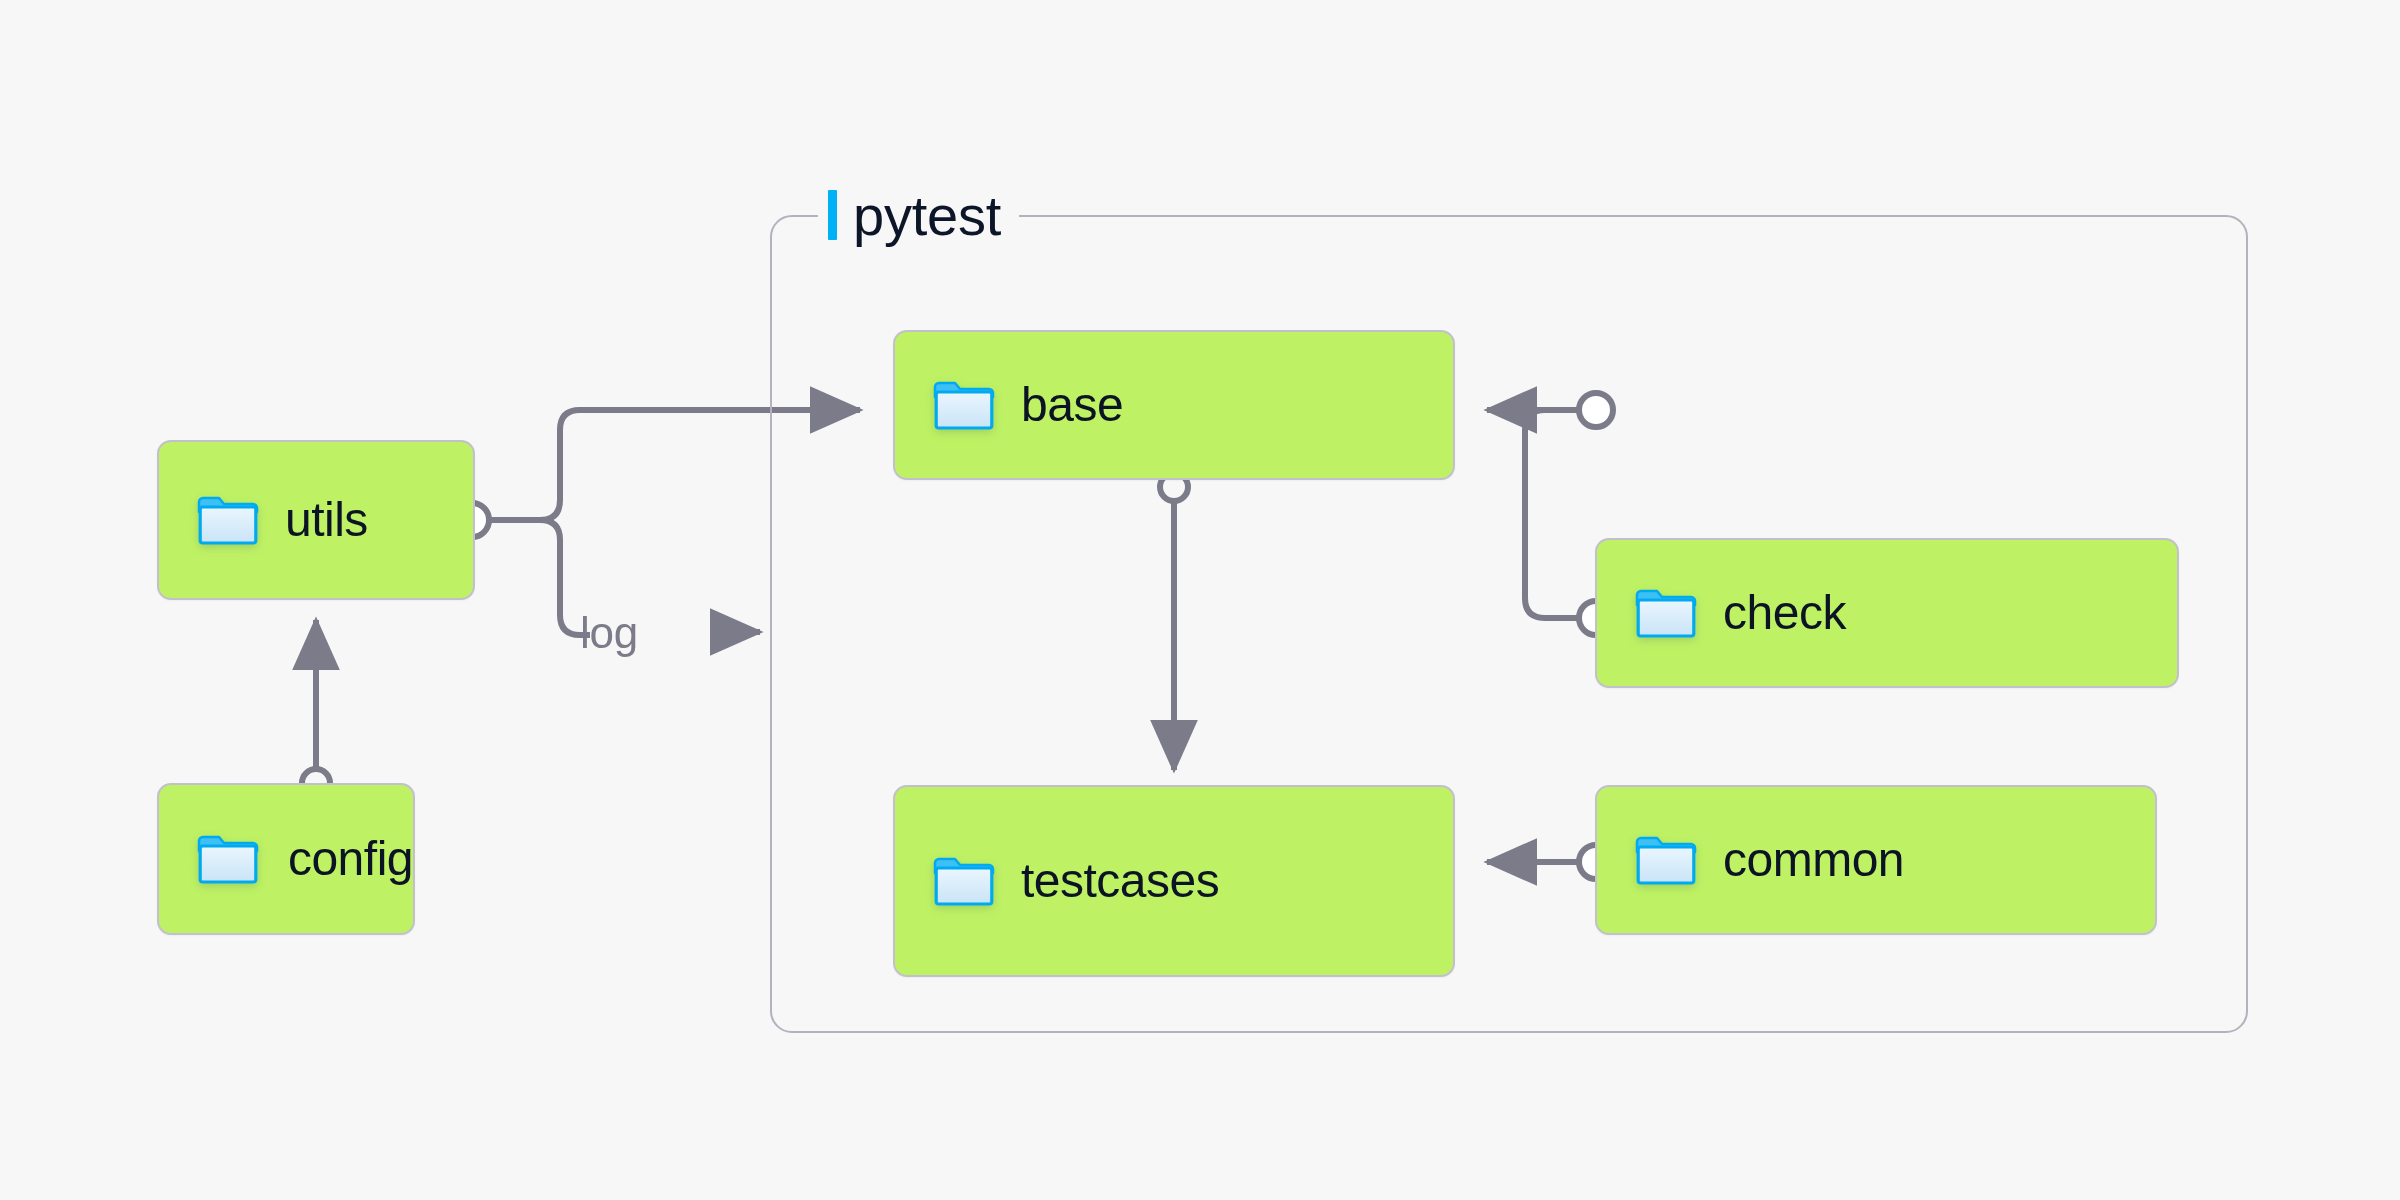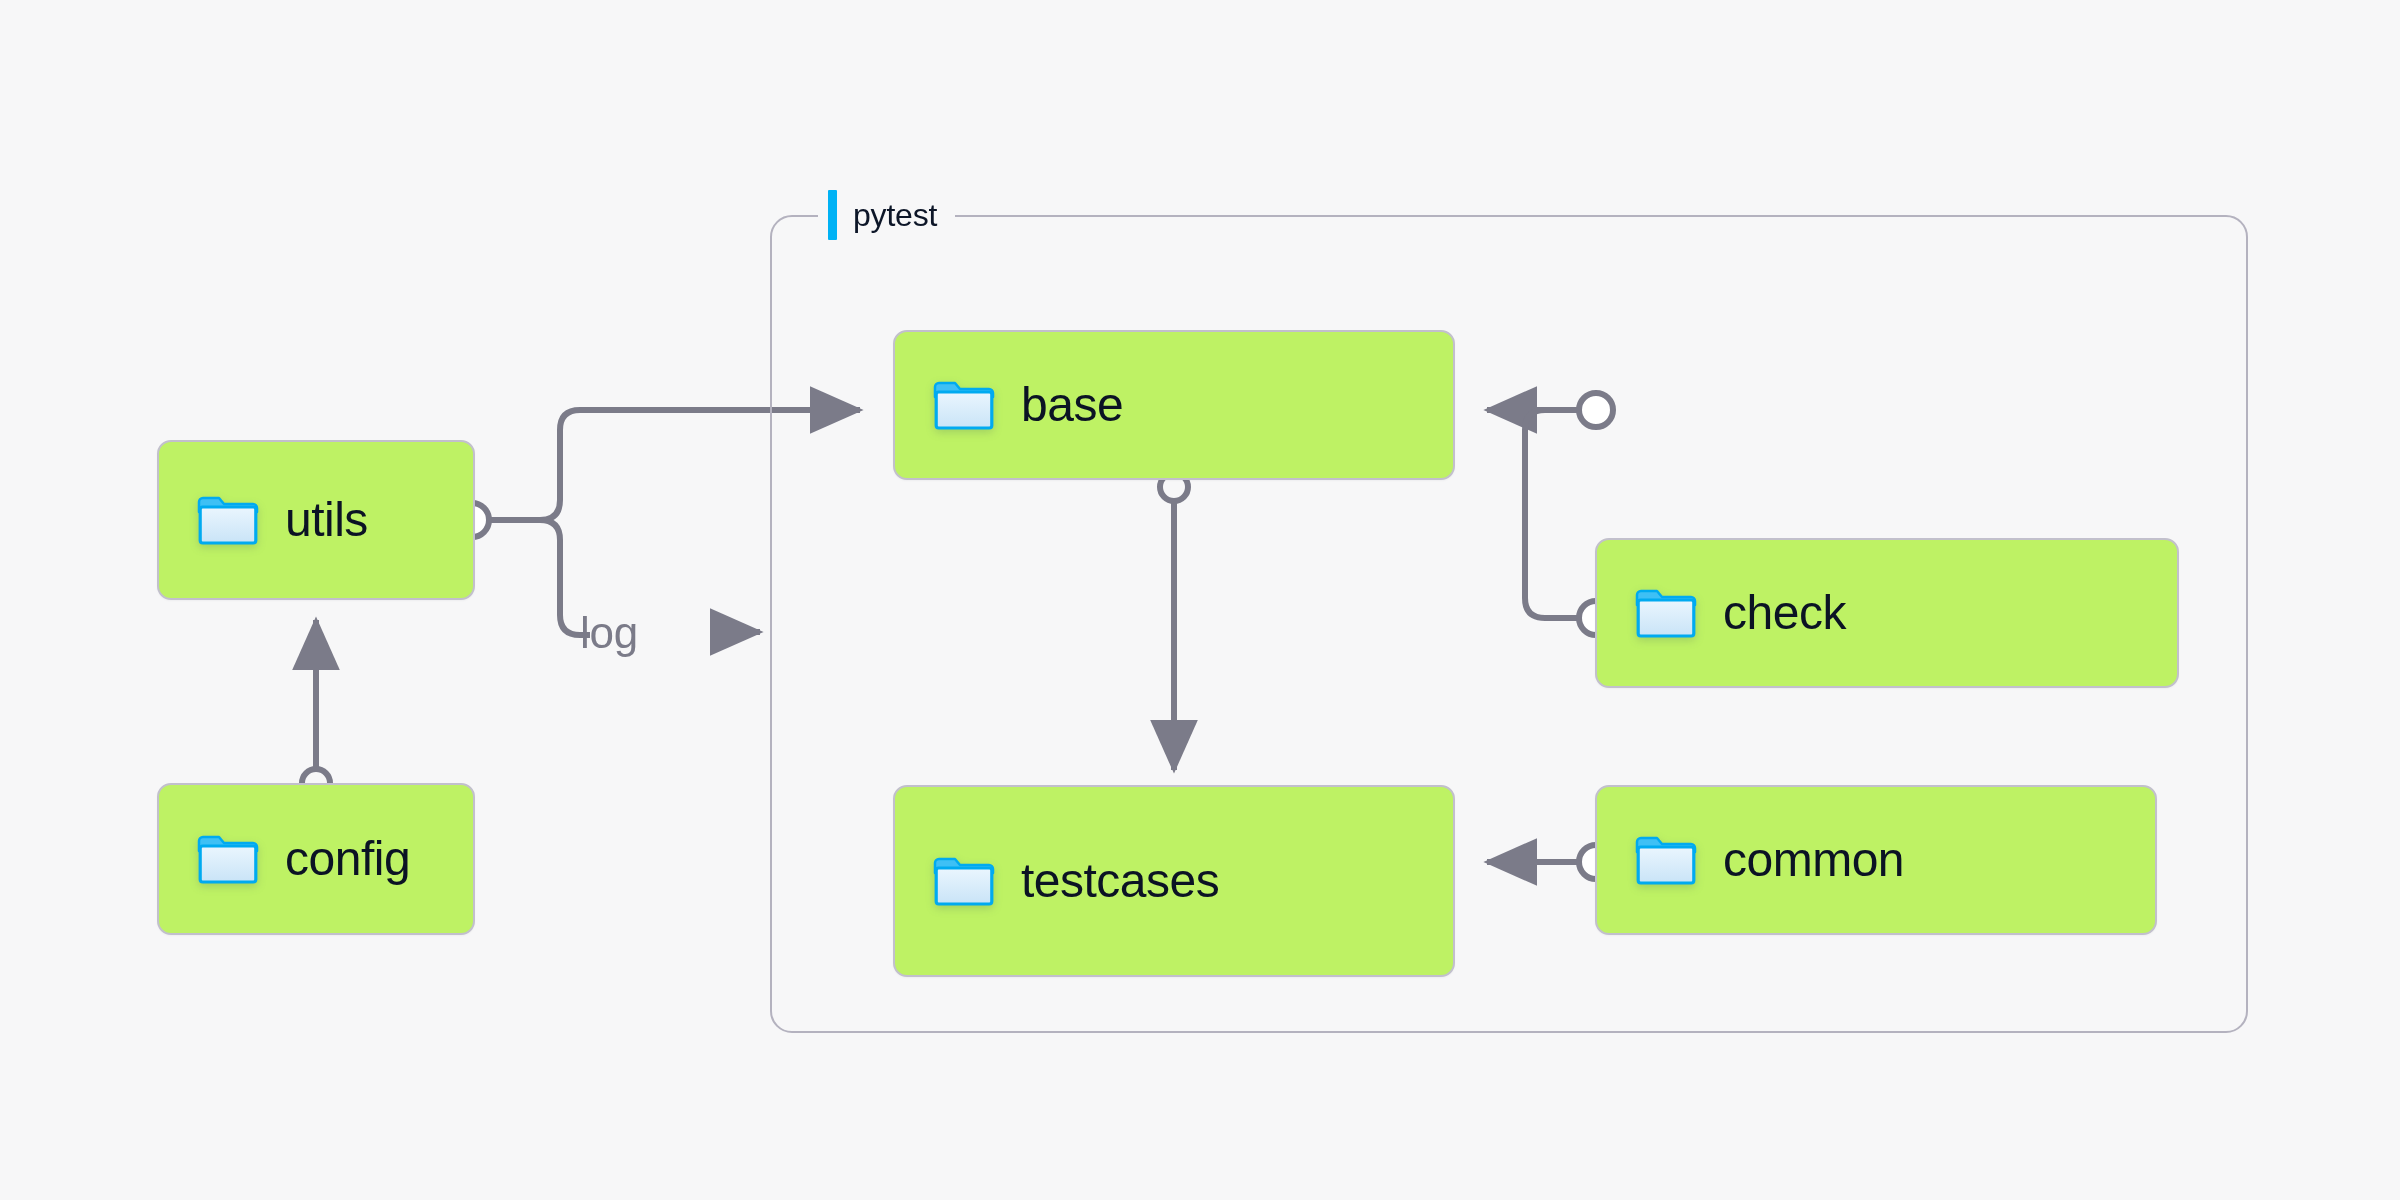--- a/index.html
+++ b/index.html
@@ -39,21 +39,21 @@
     height: 58px;
   }
   .group-label-bar {
     width: 9px;
     height: 50px;
     background: #00b2f5;
     border-radius: 1px;
     flex: none;
   }
   .group-label-text {
-    font-size: 32px;
+    font-size: 56px;
     color: #0d1628;
     letter-spacing: -0.2px;
     white-space: nowrap;
     text-align: right;
   }
   .node {
     position: absolute;
     box-sizing: border-box;
     background: #bef264;
     border: 2px solid #c2c0cc;
@@ -146,21 +146,21 @@
   </div>
 
   <div class="node" style="left: 157px; top: 440px; width: 318px; height: 160px;">
     <span class="folder-icon"><svg viewBox="0 0 62 52" xmlns="http://www.w3.org/2000/svg" width="62" height="52">
           <path d="M2 8 A4 4 0 0 1 6 4 L22 4 L27 10 L56 10 A4 4 0 0 1 60 14 L60 18 L2 18 Z" fill="#3ec0f5" stroke="#00aaf0" stroke-width="2.5" stroke-linejoin="round"></path>
           <rect x="3.2" y="13" width="55.6" height="36" rx="2.5" fill="url(#folderFill)" stroke="#00aaf0" stroke-width="3.2"></rect>
         </svg></span>
     <span class="node-label">utils</span>
   </div>
 
-  <div class="node" style="left: 157px; top: 783px; width: 318px; height: 152px;">
+  <div class="node" style="left: 157px; top: 783px; width: 258px; height: 152px; justify-content: space-between;">
     <span class="folder-icon"><svg viewBox="0 0 62 52" xmlns="http://www.w3.org/2000/svg" width="62" height="52">
           <path d="M2 8 A4 4 0 0 1 6 4 L22 4 L27 10 L56 10 A4 4 0 0 1 60 14 L60 18 L2 18 Z" fill="#3ec0f5" stroke="#00aaf0" stroke-width="2.5" stroke-linejoin="round"></path>
           <rect x="3.2" y="13" width="55.6" height="36" rx="2.5" fill="url(#folderFill)" stroke="#00aaf0" stroke-width="3.2"></rect>
         </svg></span>
     <span class="node-label">config</span>
   </div>
 
   <div class="node" style="left: 893px; top: 330px; width: 562px; height: 150px;">
     <span class="folder-icon"><svg viewBox="0 0 62 52" xmlns="http://www.w3.org/2000/svg" width="62" height="52">
           <path d="M2 8 A4 4 0 0 1 6 4 L22 4 L27 10 L56 10 A4 4 0 0 1 60 14 L60 18 L2 18 Z" fill="#3ec0f5" stroke="#00aaf0" stroke-width="2.5" stroke-linejoin="round"></path>

